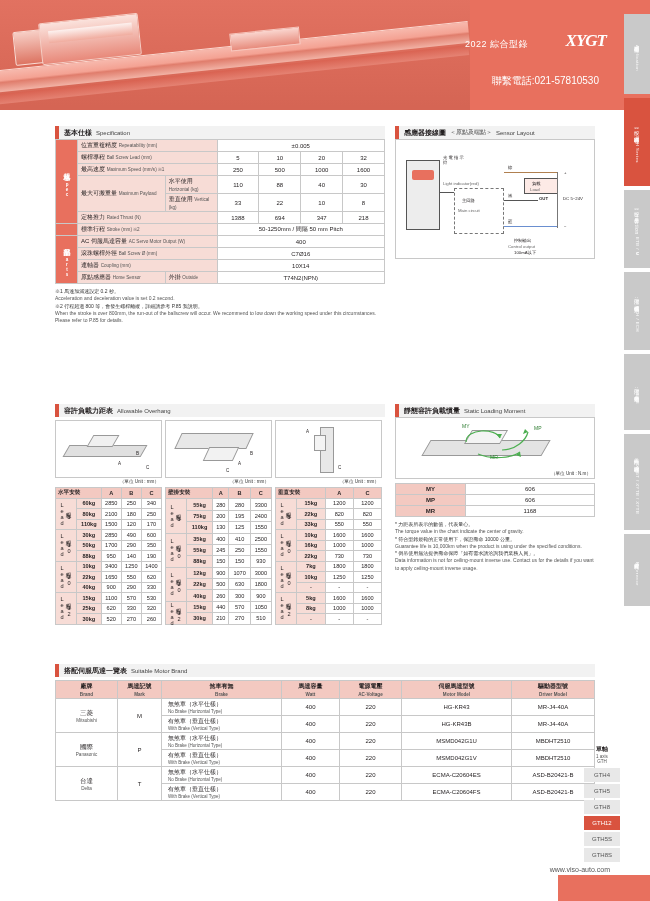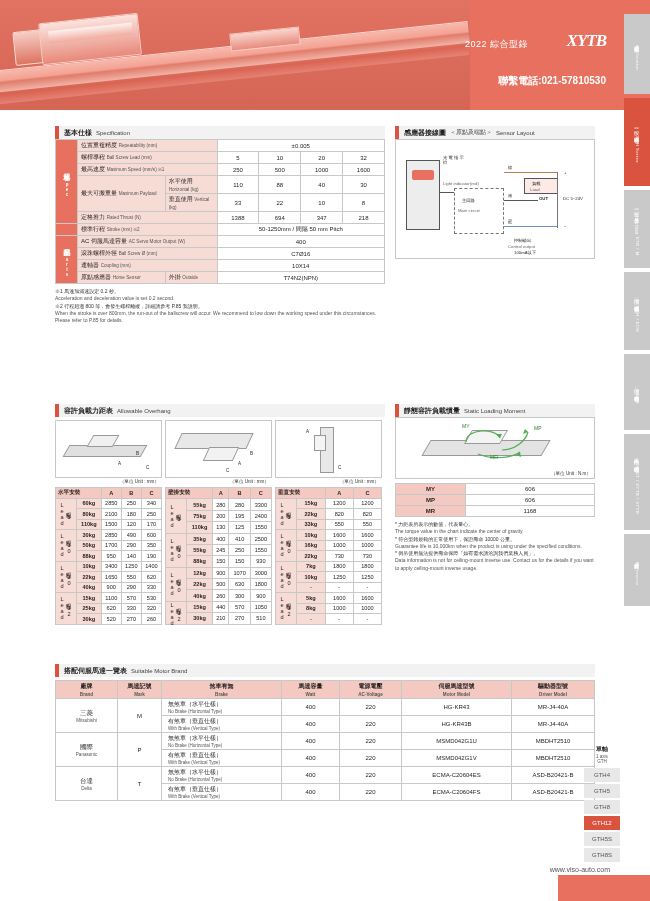--- a/index.html
+++ b/index.html
@@ -64,22 +64,22 @@
     position:absolute; right:122px; top:38px;
     font-size:9px; color:#ffffff; letter-spacing:0.5px;
   }
   .toyo {
     position:absolute; right:44px; top:31px;
     font-family:"Liberation Serif", serif;
     font-style:italic; font-weight:bold; font-size:17px; color:#ffffff;
     letter-spacing:-1px;
   }
   .phone {
-    position:absolute; right:44px; top:74px;
-    font-size:10px; color:#ffffff; font-weight:bold;
+    position:absolute; right:51px; top:74px;
+    font-size:10px; color:#ffffff; font-weight:normal;
   }
   .hdr-white-wedge{
     position:absolute; right:0; top:0; width:170px; height:110px;
     background:#e8705e;
   }
 
   
   .side {
     position:absolute; right:0; top:0; width:26px; height:901px;
   }
@@ -198,21 +198,21 @@
   <div class="header">
     <div class="hdr-img">
       <div class="rail"></div>
       <div class="rail2"></div>
       <div class="motor"></div>
       <div class="carriage"></div>
       <div class="slider-blk"></div>
     </div>
     <div class="hdr-white-wedge"></div>
     <div class="yr">2022  綜合型錄</div>
-    <div class="toyo">XYTB</div>
+    <div class="toyo">XYGT</div>
     <div class="phone">聯繫電話:021-57810530</div>
   </div>
 
   <div class="side">
     <div class="side-tab" style="top:14px;height:80px;">
       <span>應用範例</span>
       <span class="sub">Application</span>
     </div>
     <div class="side-tab active" style="top:98px;height:88px;">
       <span>一般 : 滾珠螺桿</span>

